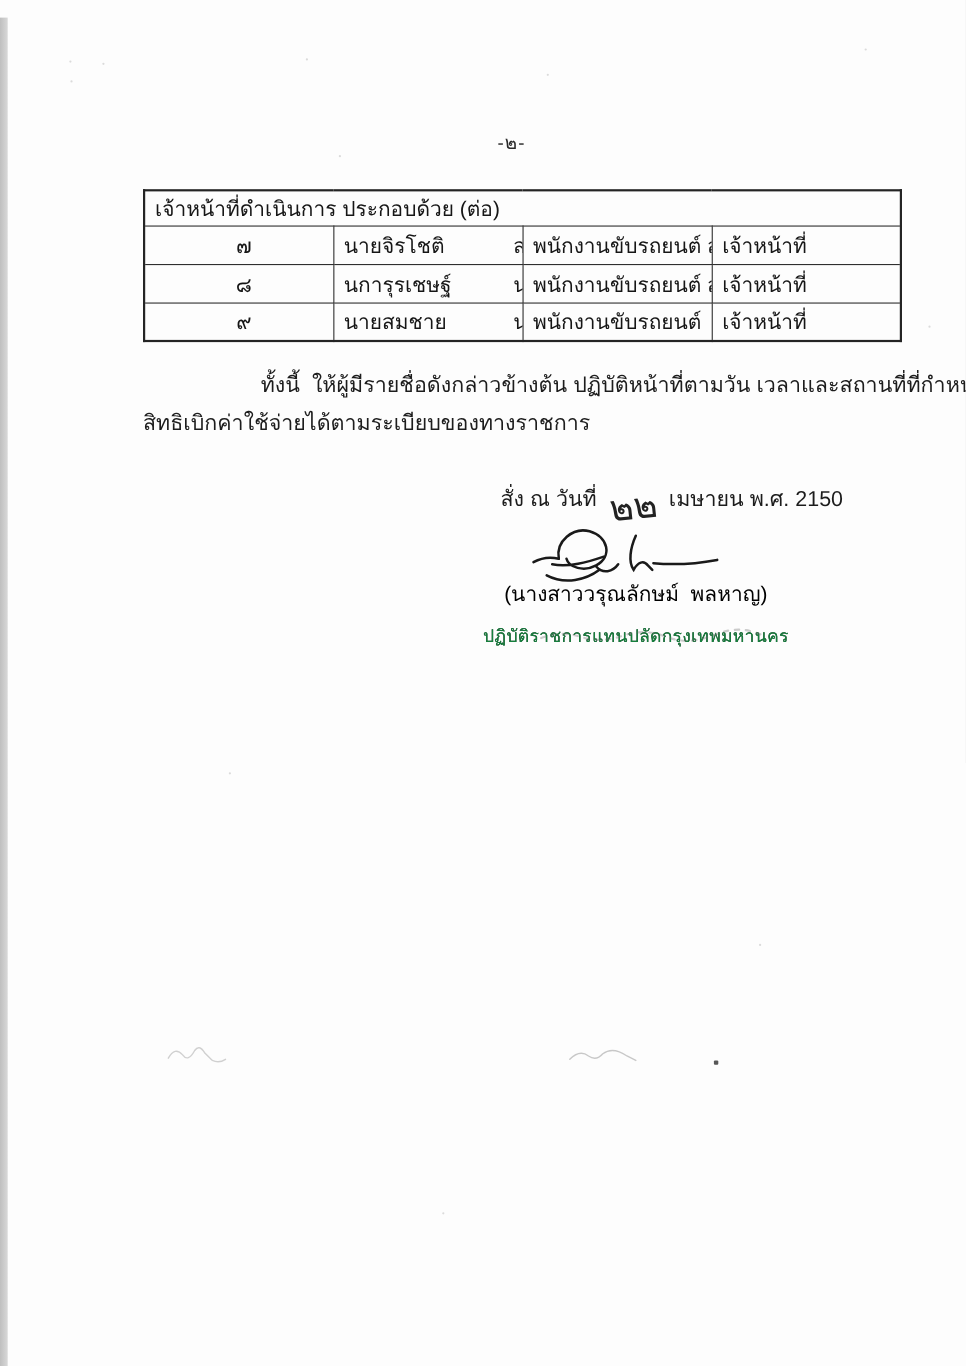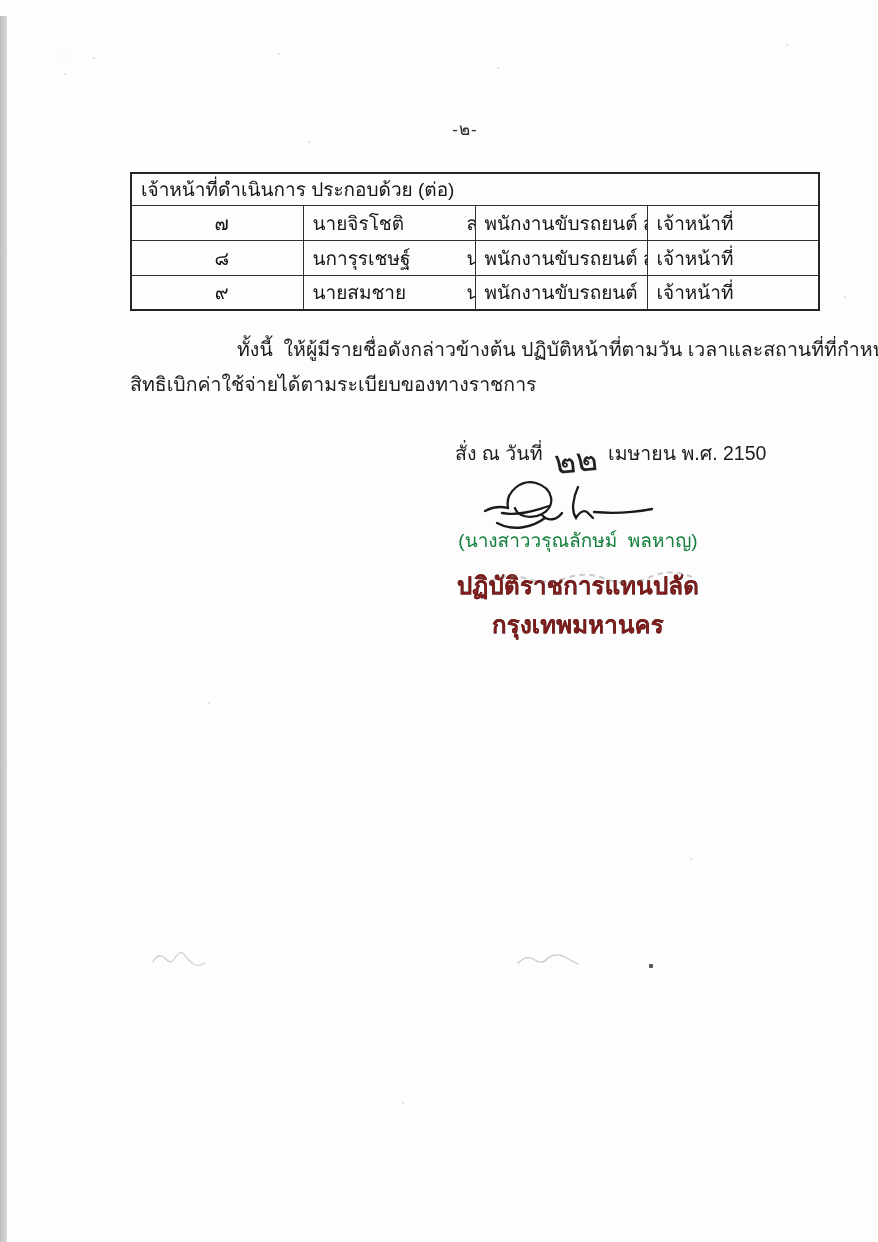--- a/index.html
+++ b/index.html
@@ -44,25 +44,25 @@
   .handwritten{
     display:inline-block; font-size:33px; line-height:20px;
     margin:0 10px 0 12px; transform:rotate(-6deg) translateY(2px);
     color:#222; font-weight:300;
   }
   .signature-scribble{ position:absolute; left:482px; top:470px; }
   .sig-block{
     position:absolute; left:428px; top:528px; width:300px;
     text-align:center; font-size:19px;
   }
-  .sig-name{ color:#15803d; line-height:26px; white-space:pre; }
+  .sig-name{ color:#000000; line-height:26px; white-space:pre; }
   .sig-title{ color:#3c3c3c; line-height:24px; font-size:18.5px; }
   .stamp-smudge{ position:absolute; left:490px; top:570px; opacity:.35; filter:blur(.6px); }
   .sig-acting{
-    margin-top:12px; font-size:24px; font-weight:700; color:#7f1d1d;
+    margin-top:12px; font-size:16px; font-weight:400; color:#15803d;
     text-shadow:0 0 .6px #2b2b2b; letter-spacing:.2px;
   }
   .pencil{ position:absolute; opacity:.45; filter:blur(.4px); }
   .pencil.pl{ left:150px; top:946px; opacity:.38; }
   .pencil.pr{ left:515px; top:950px; }
   .ink-dot{ position:absolute; left:649px; top:964px; width:4px; height:4px;
     background:#3a3a3a; border-radius:1px; opacity:.85; }
   .speck{ position:absolute; width:2px; height:2px; background:#777; border-radius:50%; opacity:.25; }
 </style>
 </head>

